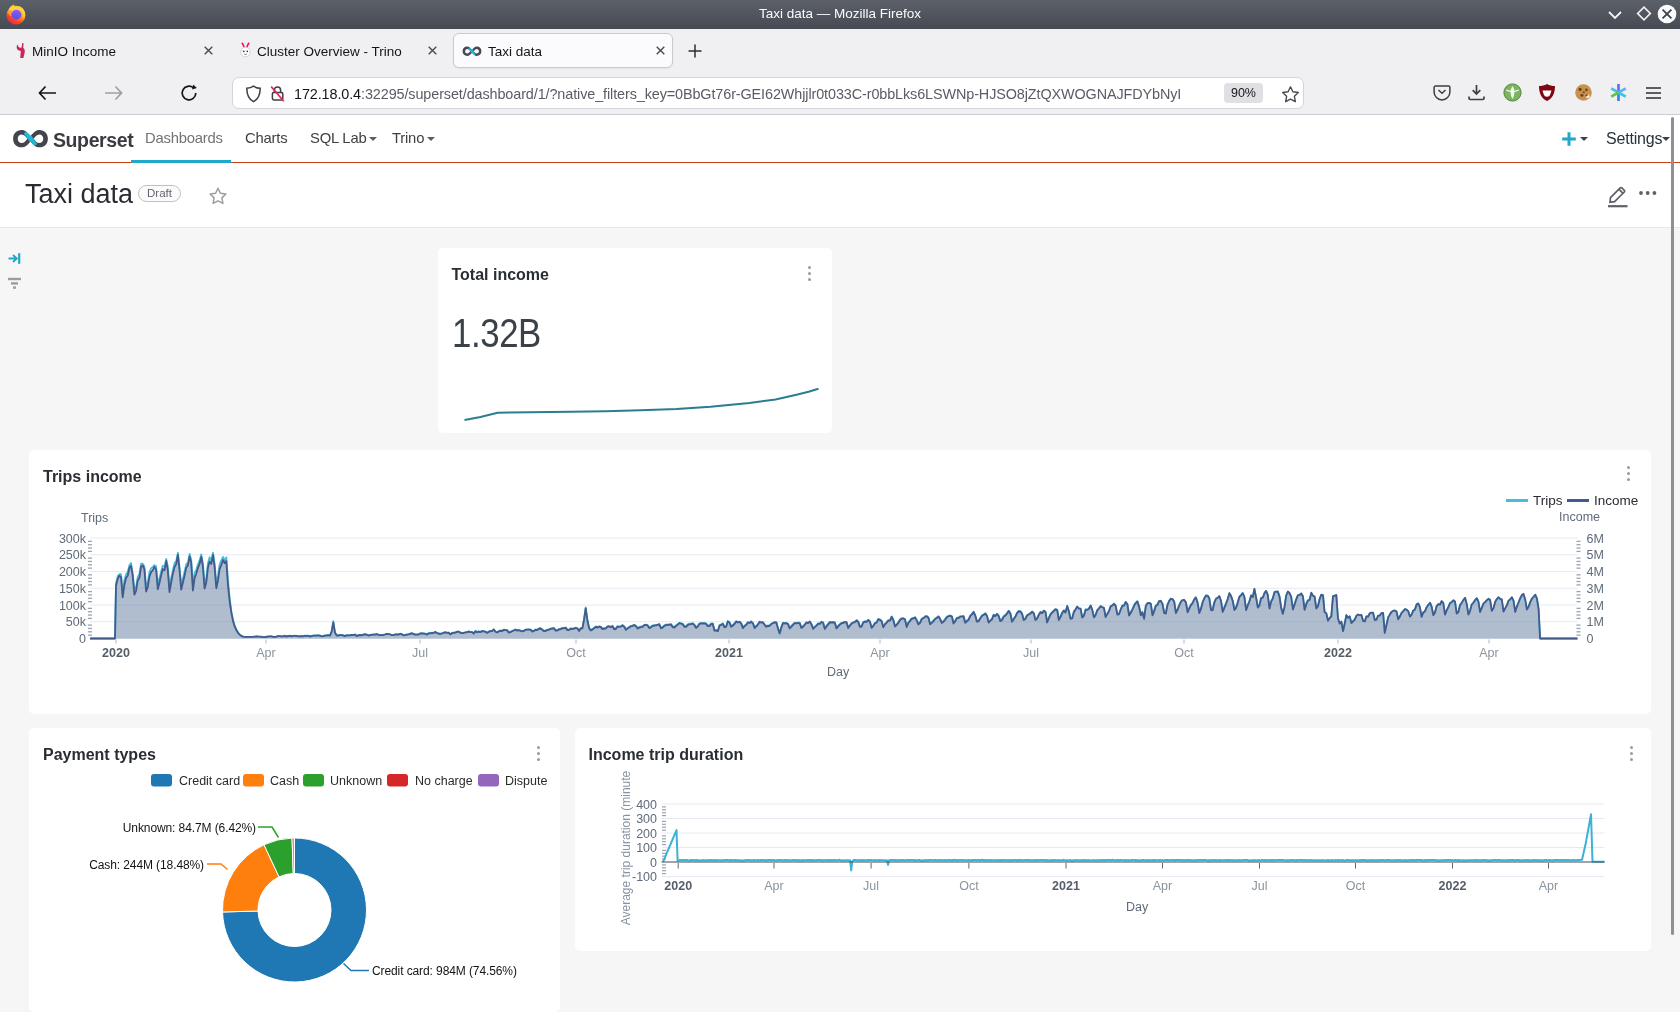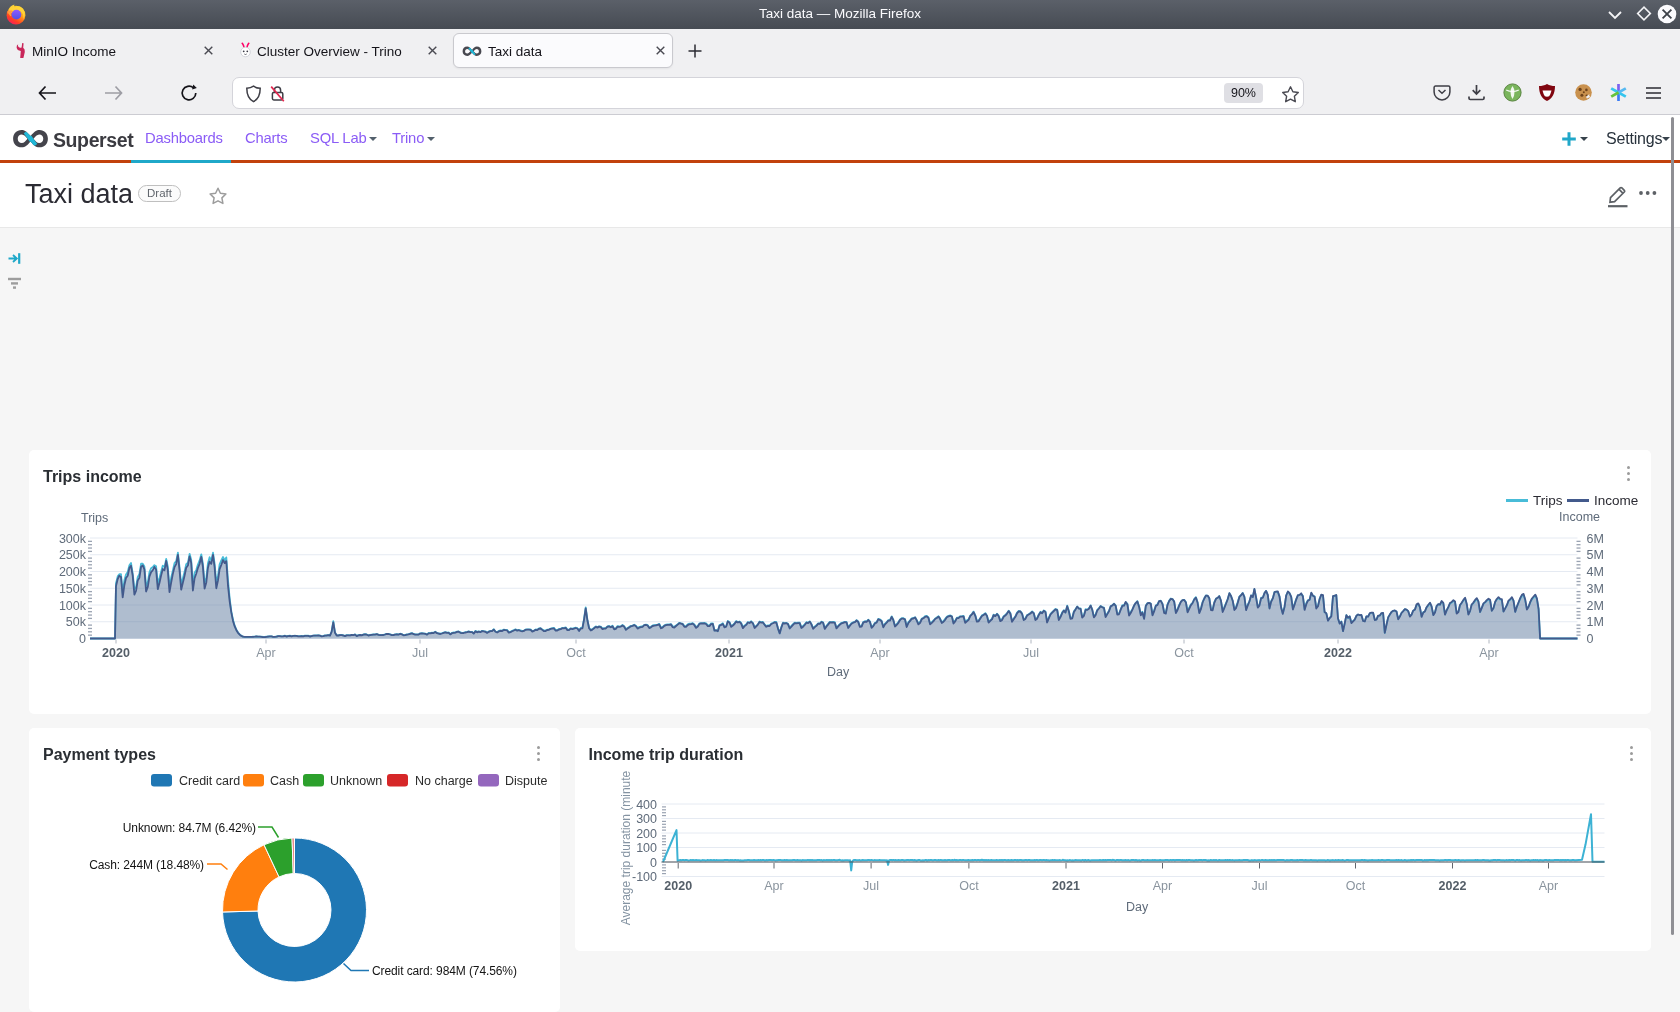--- a/index.html
+++ b/index.html
@@ -18,23 +18,23 @@
   border-bottom:1px solid #ccccd2; }
 #urlfield { position:absolute; left:232px; top:6px; width:1072px; height:32px; background:#fff;
   border:1px solid #d4d4da; border-radius:7px; }
 #urltext { position:absolute; left:61px; top:8px; font-size:14.4px; letter-spacing:-0.1px; color:#5b5b66; white-space:nowrap;
   width:950px; overflow:hidden; }
 #urltext b { color:#15141a; font-weight:normal; }
 #zoombadge { position:absolute; right:40px; top:5px; background:#dfdfe4; border-radius:4px;
   font-size:12.5px; color:#15141a; padding:3px 7px; }
 
 #navbar { position:absolute; left:0; top:115px; width:1680px; height:48px; background:#fff;
-  border-bottom:3px solid #c2410c; }
-.navlink { position:absolute; top:15px; font-size:14.8px; color:#8b5cf6; letter-spacing:-0.2px; }
-#dashlink { color:#8b5cf6; }
+  border-bottom:1px solid #c2410c; }
+.navlink { position:absolute; top:15px; font-size:14.8px; color:#404040; letter-spacing:-0.2px; }
+#dashlink { color:#737373; }
 #navunderline { position:absolute; left:131px; top:45px; width:100px; height:3px; background:#1fa8c9; }
 .caret { position:absolute; width:0; height:0; border-left:4px solid transparent;
   border-right:4px solid transparent; border-top:4.5px solid #53606c; }
 #dashheader { position:absolute; left:0; top:163px; width:1680px; height:65px; background:#fff;
   border-bottom:1px solid #e8e8e8; }
 #dashtitle { position:absolute; left:25px; top:16px; font-size:27px; color:#2b2b33; font-weight:500; }
 #draftpill { position:absolute; left:138px; top:22px; height:17px; line-height:15px;
   border:1px solid #bfbfbf; border-radius:9px; padding:0 8px; font-size:11.5px; color:#61666d;
   background:#fbfbfb; }
 #content { position:absolute; left:0; top:228px; width:1680px; height:784px; background:#f6f6f6; }
@@ -139,20 +139,21 @@
   </svg>
   <div id="urlfield">
     <svg class="abs" style="left:12px;top:7px" width="17" height="18" viewBox="0 0 17 18">
       <path d="M8.5 1.2 C10.5 2.6 12.8 3.2 15.2 3.2 C15.2 9.5 13 14.3 8.5 16.6 C4 14.3 1.8 9.5 1.8 3.2 C4.2 3.2 6.5 2.6 8.5 1.2 Z" fill="none" stroke="#3e3e46" stroke-width="1.5"></path>
     </svg>
     <svg class="abs" style="left:36px;top:7px" width="17" height="18" viewBox="0 0 17 18">
       <rect x="3.4" y="7.4" width="10.4" height="7.6" rx="1.4" fill="none" stroke="#3e3e46" stroke-width="1.5"></rect>
       <path d="M5.4 7.4 V5.2 A3.1 3.1 0 0 1 11.6 5.2 V7.4" fill="none" stroke="#3e3e46" stroke-width="1.5"></path>
       <path d="M2.2 1.6 L14.8 16.2" stroke="#e22850" stroke-width="1.7"></path>
     </svg>
+    <div id="urltext"><b>172.18.0.4</b>:32295/superset/dashboard/1/?native_filters_key=0BbGt76r-GEI62Whjjlr0t033C-r0bbLks6LSWNp-HJSO8jZtQXWOGNAJFDYbNyI</div>
     <div id="zoombadge">90%</div>
     <svg class="abs" style="left:1048px;top:7px" width="19" height="18" viewBox="0 0 19 18">
       <path d="M9.5 1.8 L11.9 6.7 L17.3 7.5 L13.4 11.3 L14.3 16.7 L9.5 14.1 L4.7 16.7 L5.6 11.3 L1.7 7.5 L7.1 6.7 Z" fill="none" stroke="#4a4a52" stroke-width="1.4" stroke-linejoin="round"></path>
     </svg>
   </div>
 
   <svg class="abs" style="left:1433px;top:13px" width="18" height="17" viewBox="0 0 18 17">
     <path d="M2.5 2 H15.5 A1.4 1.4 0 0 1 16.9 3.4 V8 A7.9 7.9 0 0 1 1.1 8 V3.4 A1.4 1.4 0 0 1 2.5 2 Z" fill="none" stroke="#3e3e46" stroke-width="1.5"></path>
     <path d="M5.5 6 L9 9.2 L12.5 6" stroke="#3e3e46" stroke-width="1.5" fill="none"></path>
   </svg>
@@ -245,20 +246,33 @@
   <path d="M0.5 6.5 H8 M5 3 L8.8 6.5 L5 10" stroke="#1fa8c9" stroke-width="1.8" fill="none"></path>
   <path d="M11.2 1.2 V11.8" stroke="#1fa8c9" stroke-width="2.2"></path>
 </svg>
 <svg class="abs" style="left:7px;top:277px" width="15" height="13" viewBox="0 0 15 13">
   <path d="M1 2 H14" stroke="#9d9d9d" stroke-width="2.4"></path>
   <path d="M4 6.4 H11" stroke="#9d9d9d" stroke-width="2.4"></path>
   <path d="M6 10.6 H9" stroke="#9d9d9d" stroke-width="2.4"></path>
 </svg>
 
 
+<div class="card" style="left:437.5px;top:248px;width:394px;height:185px">
+  <div class="ctitle">Total income</div>
+  <div class="dots3v" style="left:370px;top:18px">
+        <i style="top:0"></i>
+        <i style="top:6px"></i>
+        <i style="top:12px"></i>
+      </div>
+  <div class="bignum">1.32B</div>
+  <svg class="abs" style="left:0;top:0" width="394" height="185" viewBox="0 0 394 185">
+    <path d="M26.5 172.0L42.5 169.0L59.5 164.7L92.5 164.3L132.5 163.7L167.5 163.3L202.5 162.3L238.5 160.9L272.5 158.7L311.5 155.1L337.5 151.4L359.5 146.5L370.5 143.7L380.5 140.8L380.5 173.0L26.5 173.0Z" fill="url(#spg1)"></path>
+    <path d="M26.5 172.0L42.5 169.0L59.5 164.7L92.5 164.3L132.5 163.7L167.5 163.3L202.5 162.3L238.5 160.9L272.5 158.7L311.5 155.1L337.5 151.4L359.5 146.5L370.5 143.7L380.5 140.8" fill="none" stroke="#2a7d8f" stroke-width="2"></path>
+  </svg>
+</div>
 
 <div class="card" style="left:29px;top:450px;width:1622px;height:264px">
   <div class="ctitle">Trips income</div>
   <div class="dots3v" style="left:1598px;top:16px">
         <i style="top:0"></i>
         <i style="top:6px"></i>
         <i style="top:12px"></i>
       </div>
   <svg class="abs" style="left:0;top:0" width="1622" height="264" viewBox="0 0 1622 264">
 

